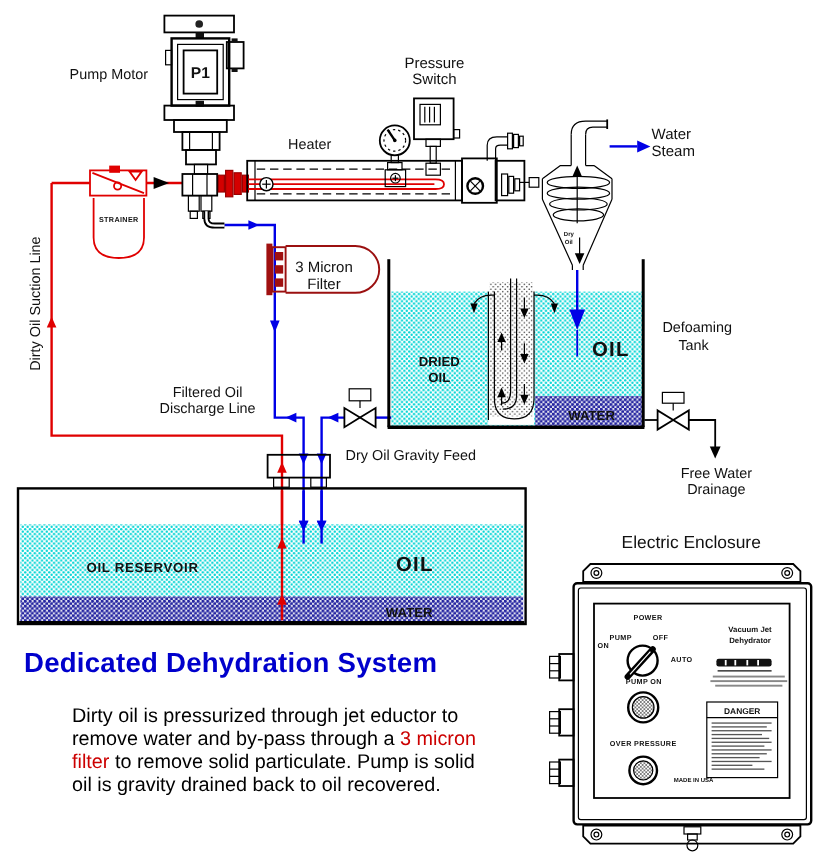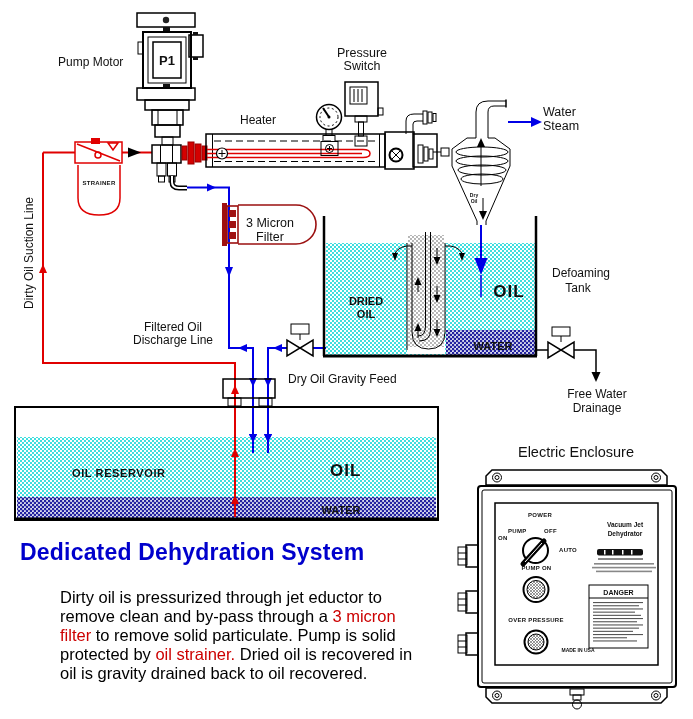--- a/index.html
+++ b/index.html
@@ -404,18 +404,17 @@
   <text class="tiny" x="536" y="622" text-anchor="middle">OVER PRESSURE</text>
   <text class="tiny2" x="578" y="652" text-anchor="middle">MADE IN USA</text>
   <text x="625" y="527" text-anchor="middle" font-size="6.5" font-weight="bold">Vacuum Jet</text>
   <text x="625" y="536" text-anchor="middle" font-size="6.5" font-weight="bold">Dehydrator</text>
   <text x="618.5" y="595" text-anchor="middle" font-size="7" font-weight="bold">DANGER</text>
 </svg>
 
 <div id="title-block">Dedicated Dehydration System</div>
 <div id="para-block">
   <div><span>Dirty oil is pressurized through jet eductor to</span></div>
-  <div><span>remove clean and by-pass through a </span><span class="seg-red">3 micron</span></div>
+  <div><span>remove water and by-pass through a </span><span class="seg-red">3 micron</span></div>
   <div><span class="seg-red">filter</span><span> to remove solid particulate. Pump is solid</span></div>
-  <div><span>protected by </span><span class="seg-red">oil strainer.</span><span> Dried oil is recovered in</span></div>
   <div><span>oil is gravity drained back to oil recovered.</span></div>
 </div>
 </div>
 
 </body></html>

